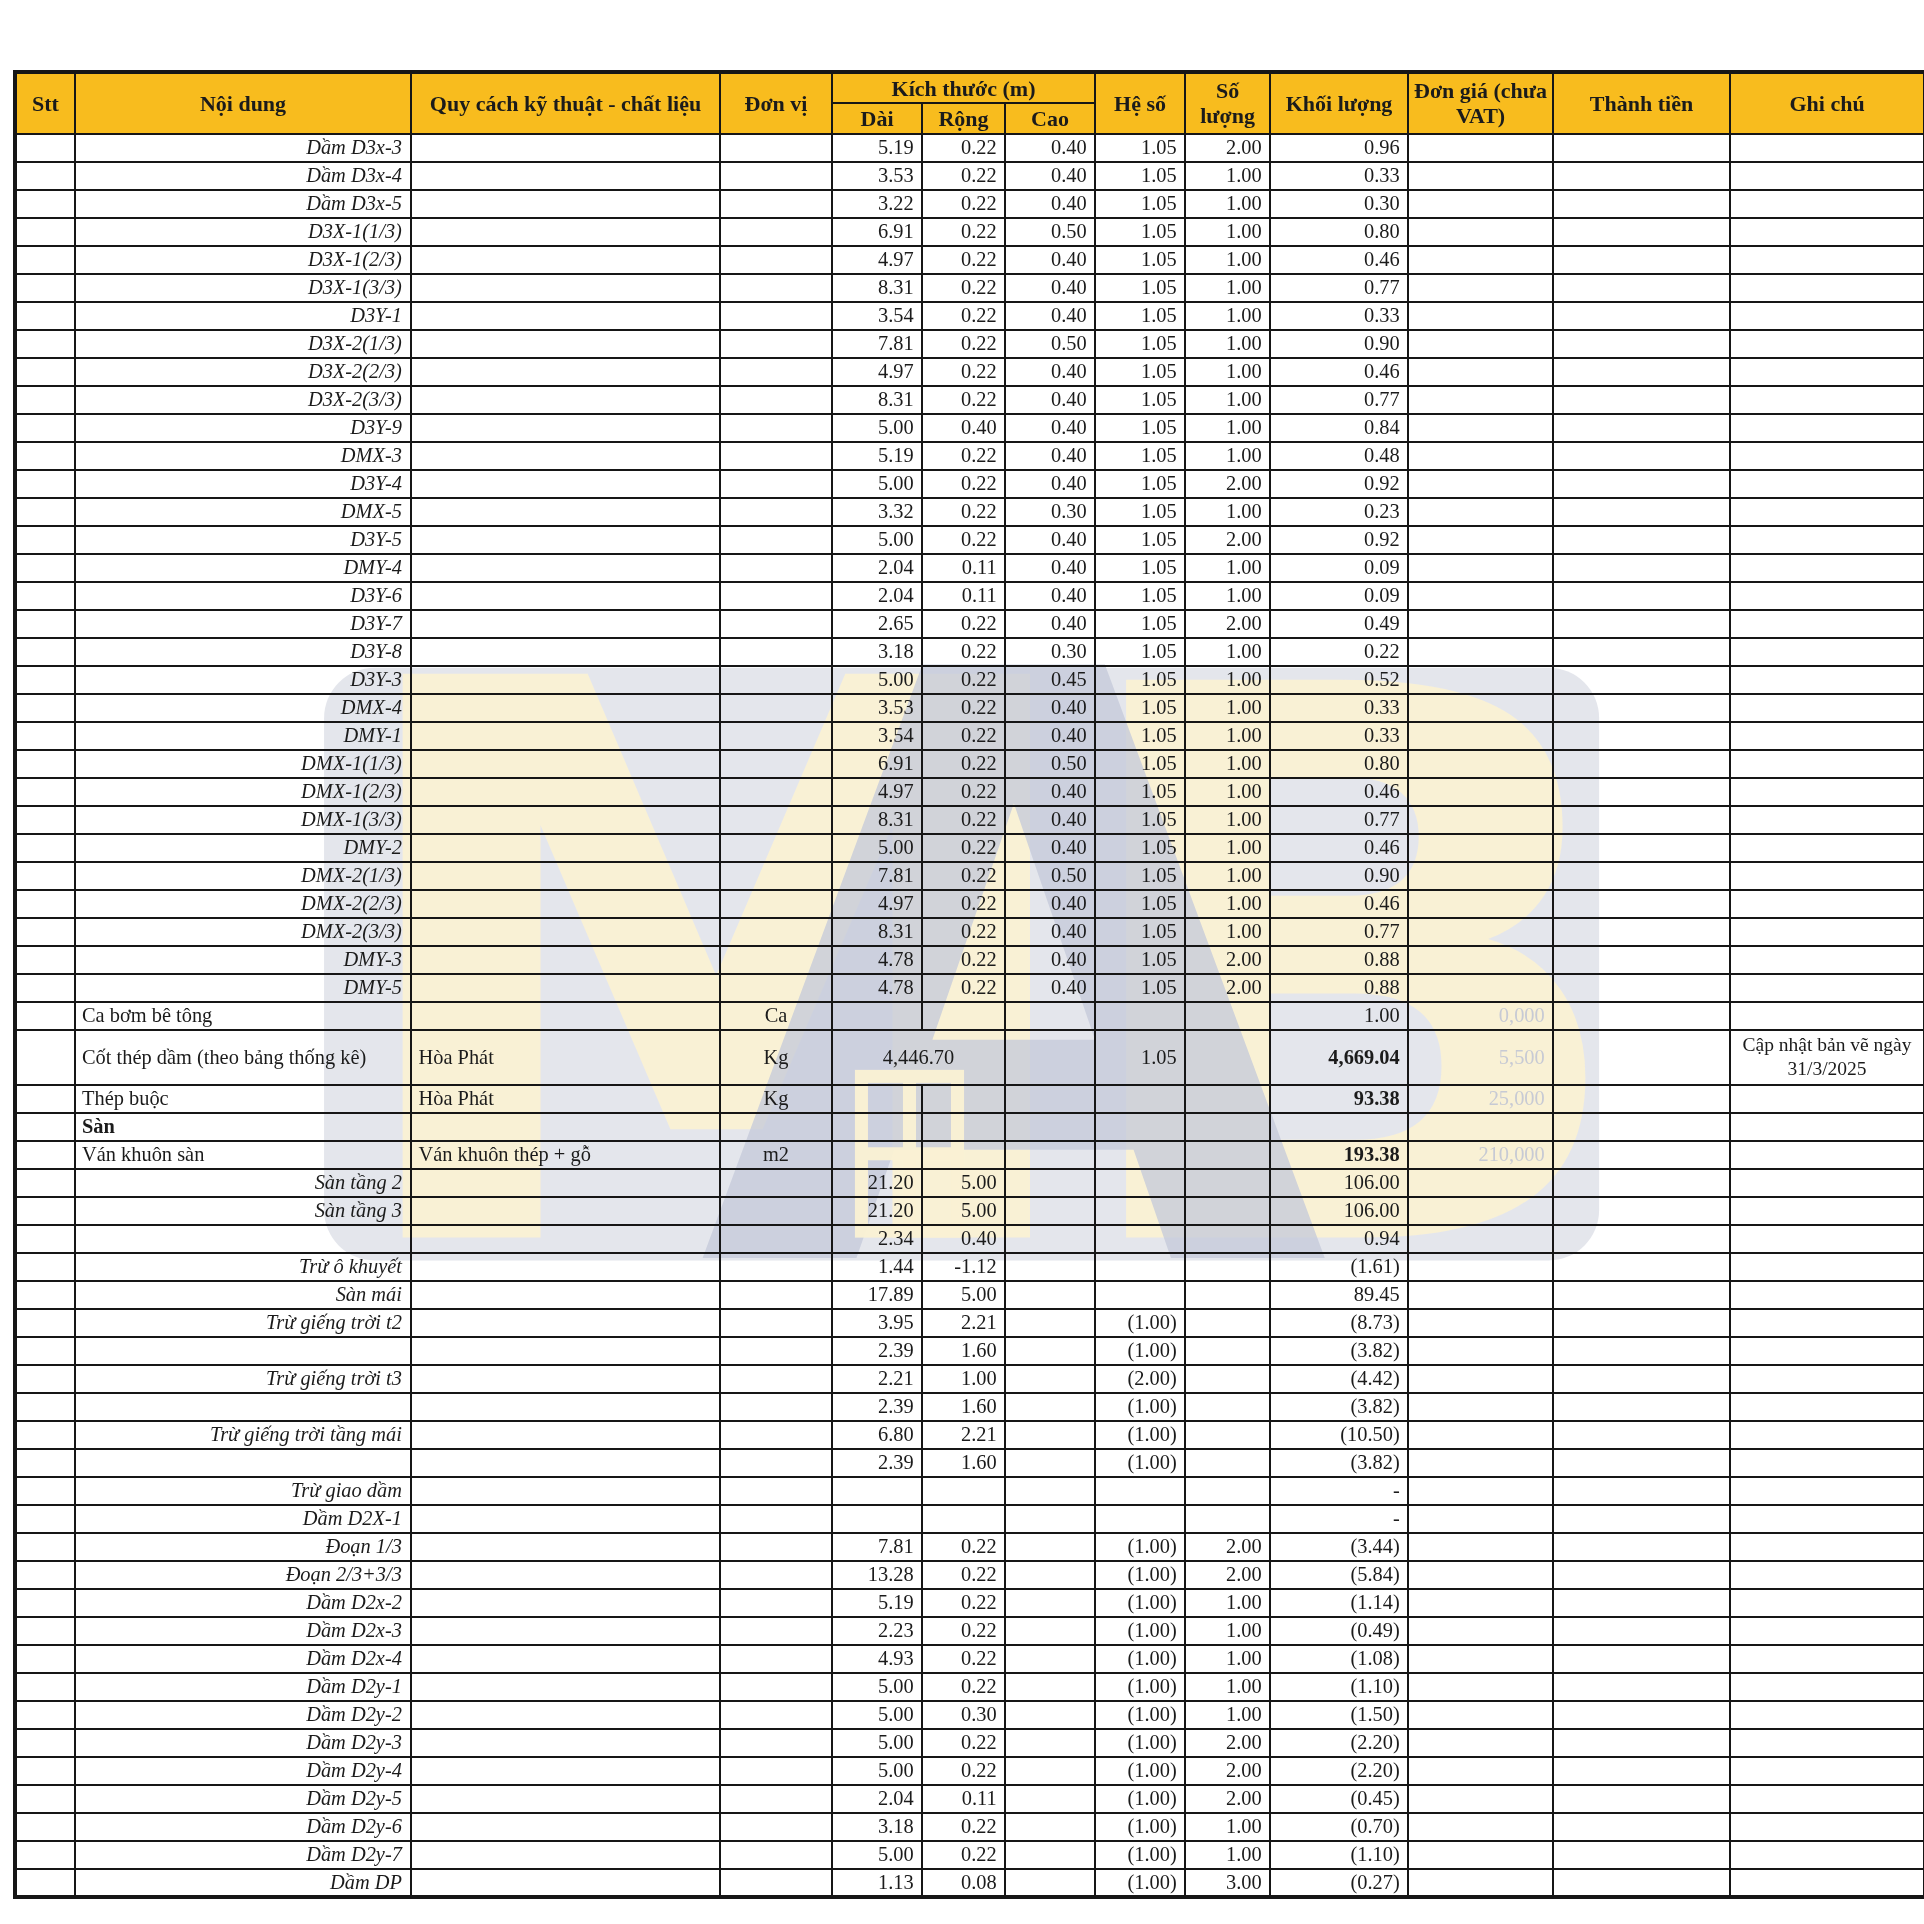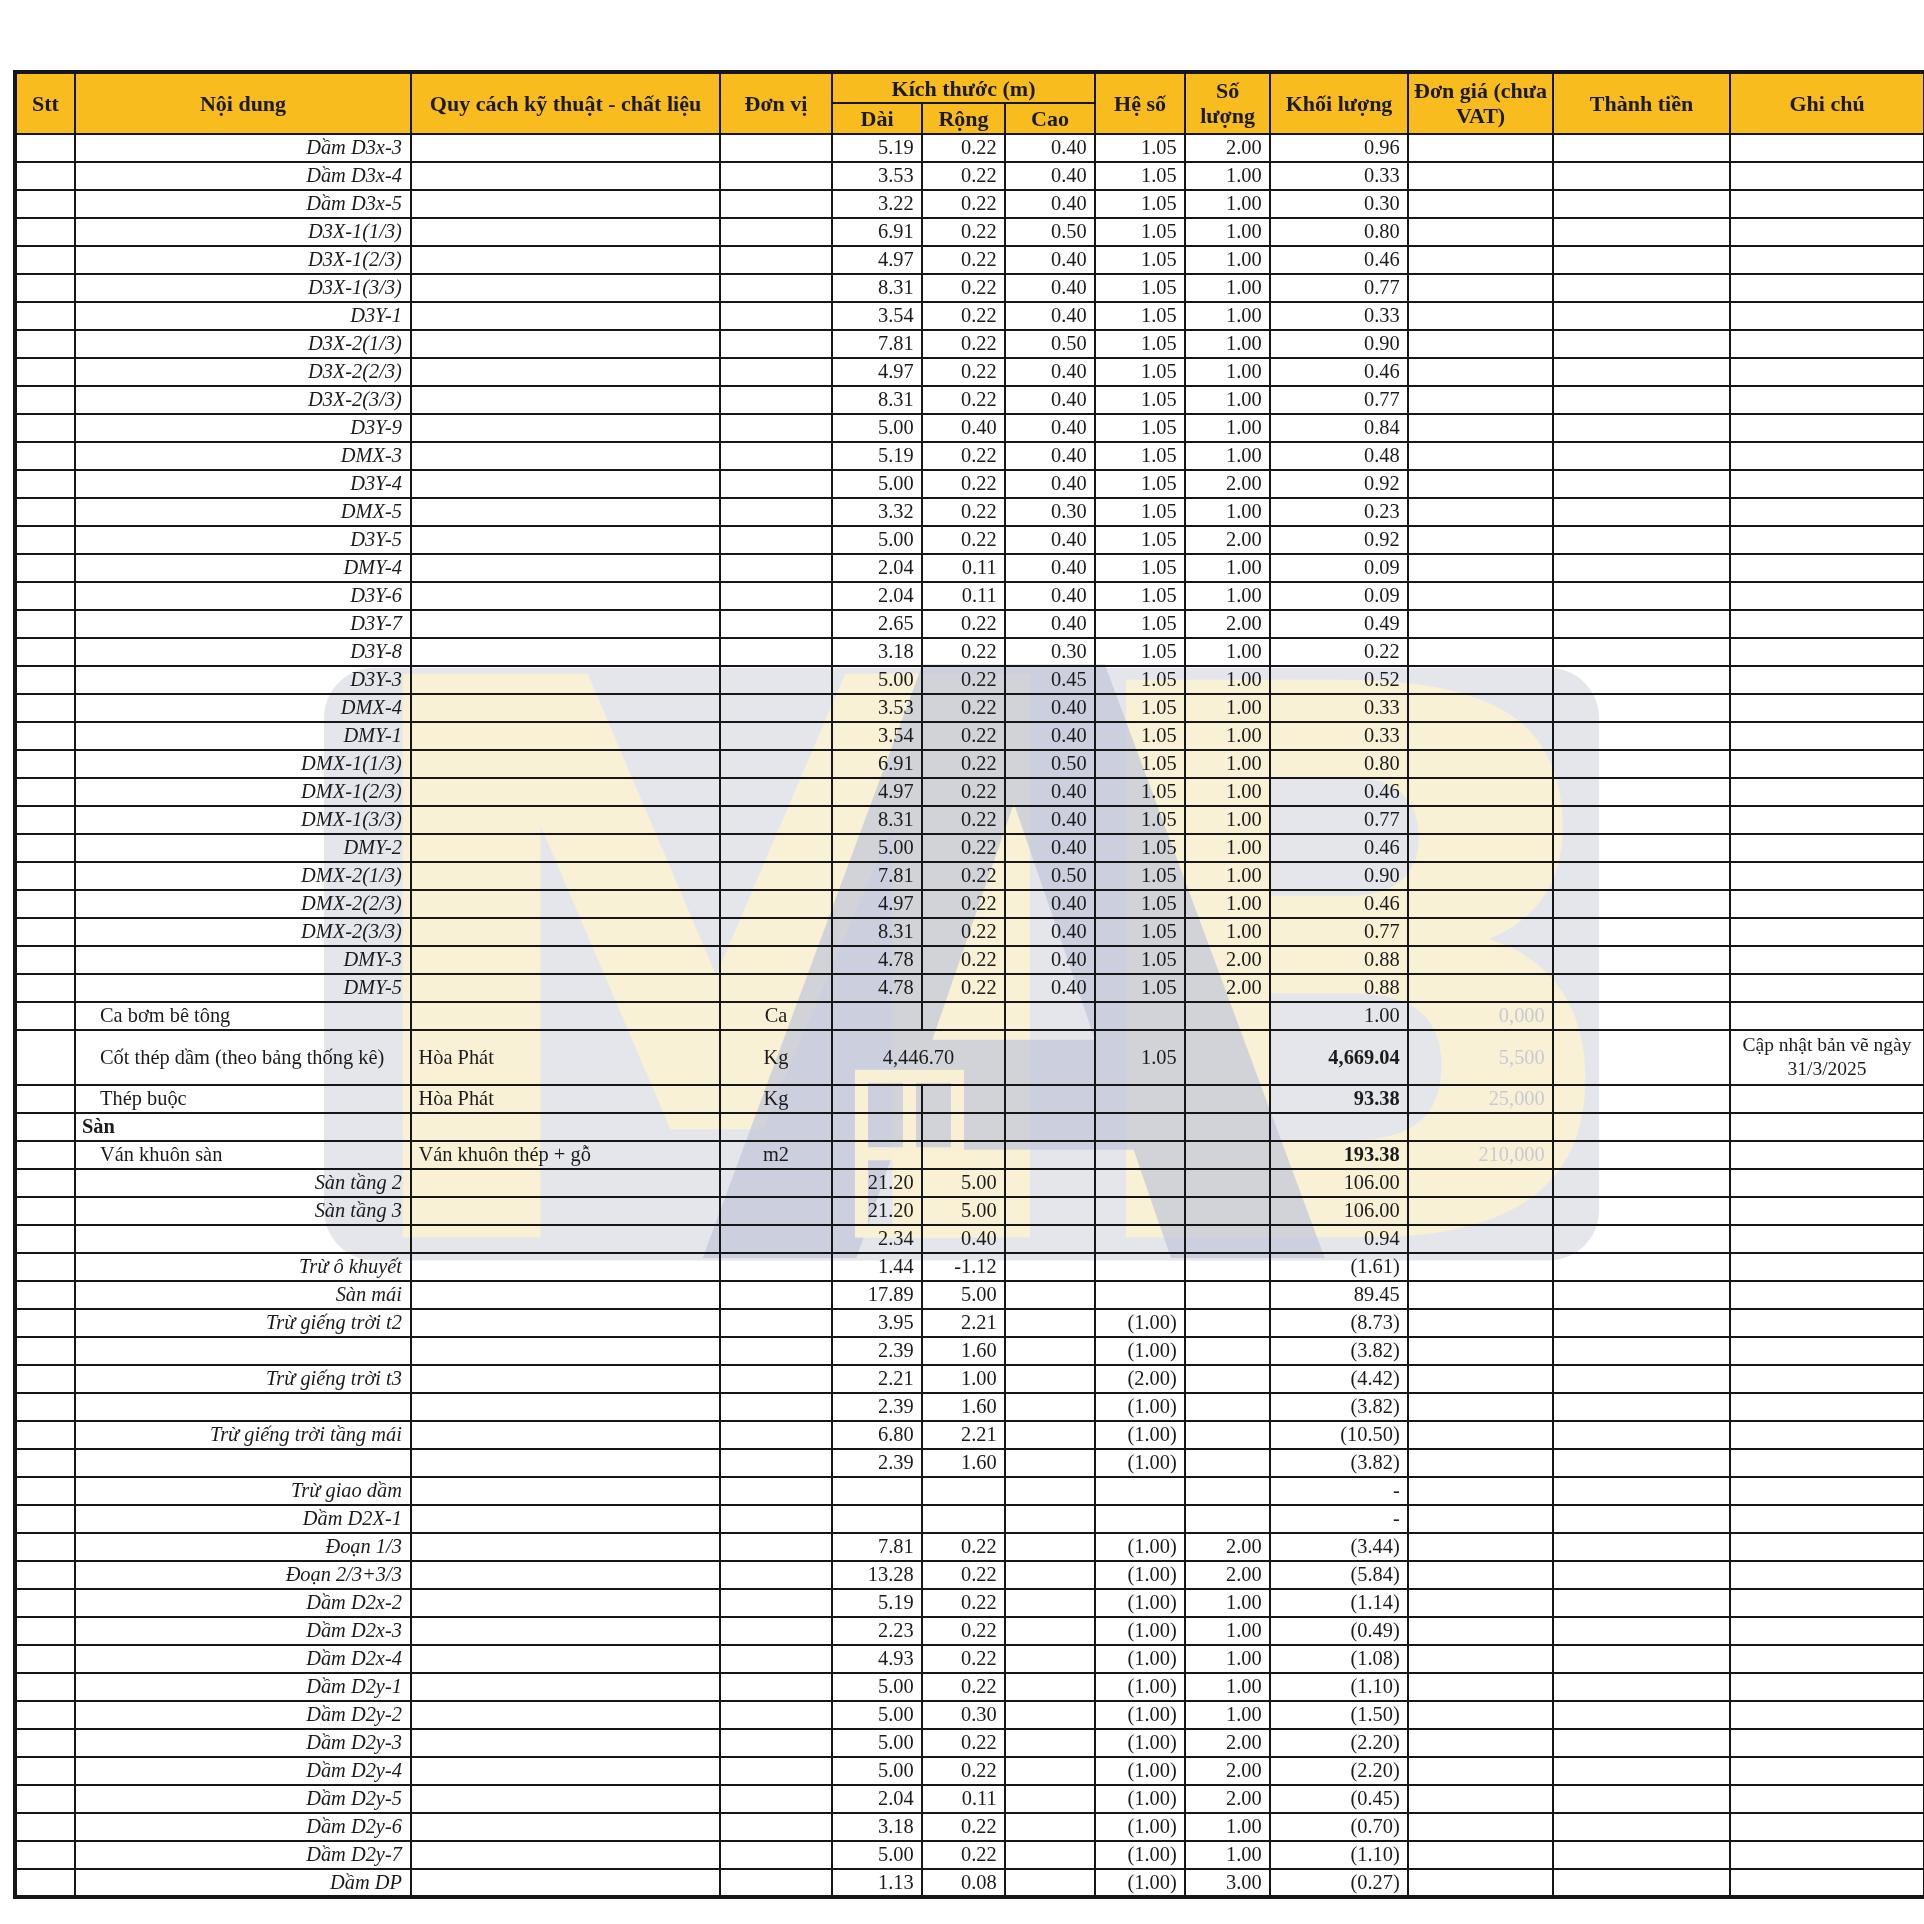--- a/index.html
+++ b/index.html
@@ -17,21 +17,21 @@
   table{border-collapse:collapse;table-layout:fixed;width:1909px;border:4.9px solid var(--grid);}
   th,td{border:2.4px solid var(--grid);overflow:hidden;white-space:nowrap;vertical-align:middle;color:var(--ink);}
   thead th{background:var(--header-bg);font-weight:bold;font-size:22px;text-align:center;
     white-space:normal;line-height:1.15;padding:1.6px 3.3px;}
   thead tr.h1 th.span-kt{height:29px;}
   tbody tr{height:28px;}
   tbody tr.dbl{height:55px;}
   tbody td{font-size:20.4px;background:transparent;}
   .c-name{text-align:right;padding-right:8.1px;}
   .c-name.sub{font-style:italic;}
-  .c-name.main{text-align:left;padding-left:24px;margin-left:32px;}
+  .c-name.main{text-align:left;padding-left:6px;margin-left:32px;}
   .c-name.section{text-align:left;padding-left:6px;font-weight:bold;}
   .c-spec{text-align:left;padding-left:6.5px;}
   .c-unit{text-align:center;}
   .num{text-align:right;padding-right:7.3px;}
   .c-dim-merged{text-align:center;margin-left:44px;}
   .c-price{text-align:right;padding-right:7.3px;color:var(--faint);}
   .c-note{white-space:normal;text-align:center;font-size:19.5px;line-height:1.25;padding:0.8px 3.3px;}
   .bold{font-weight:bold;padding-left:12px;}
 </style>
 </head>

